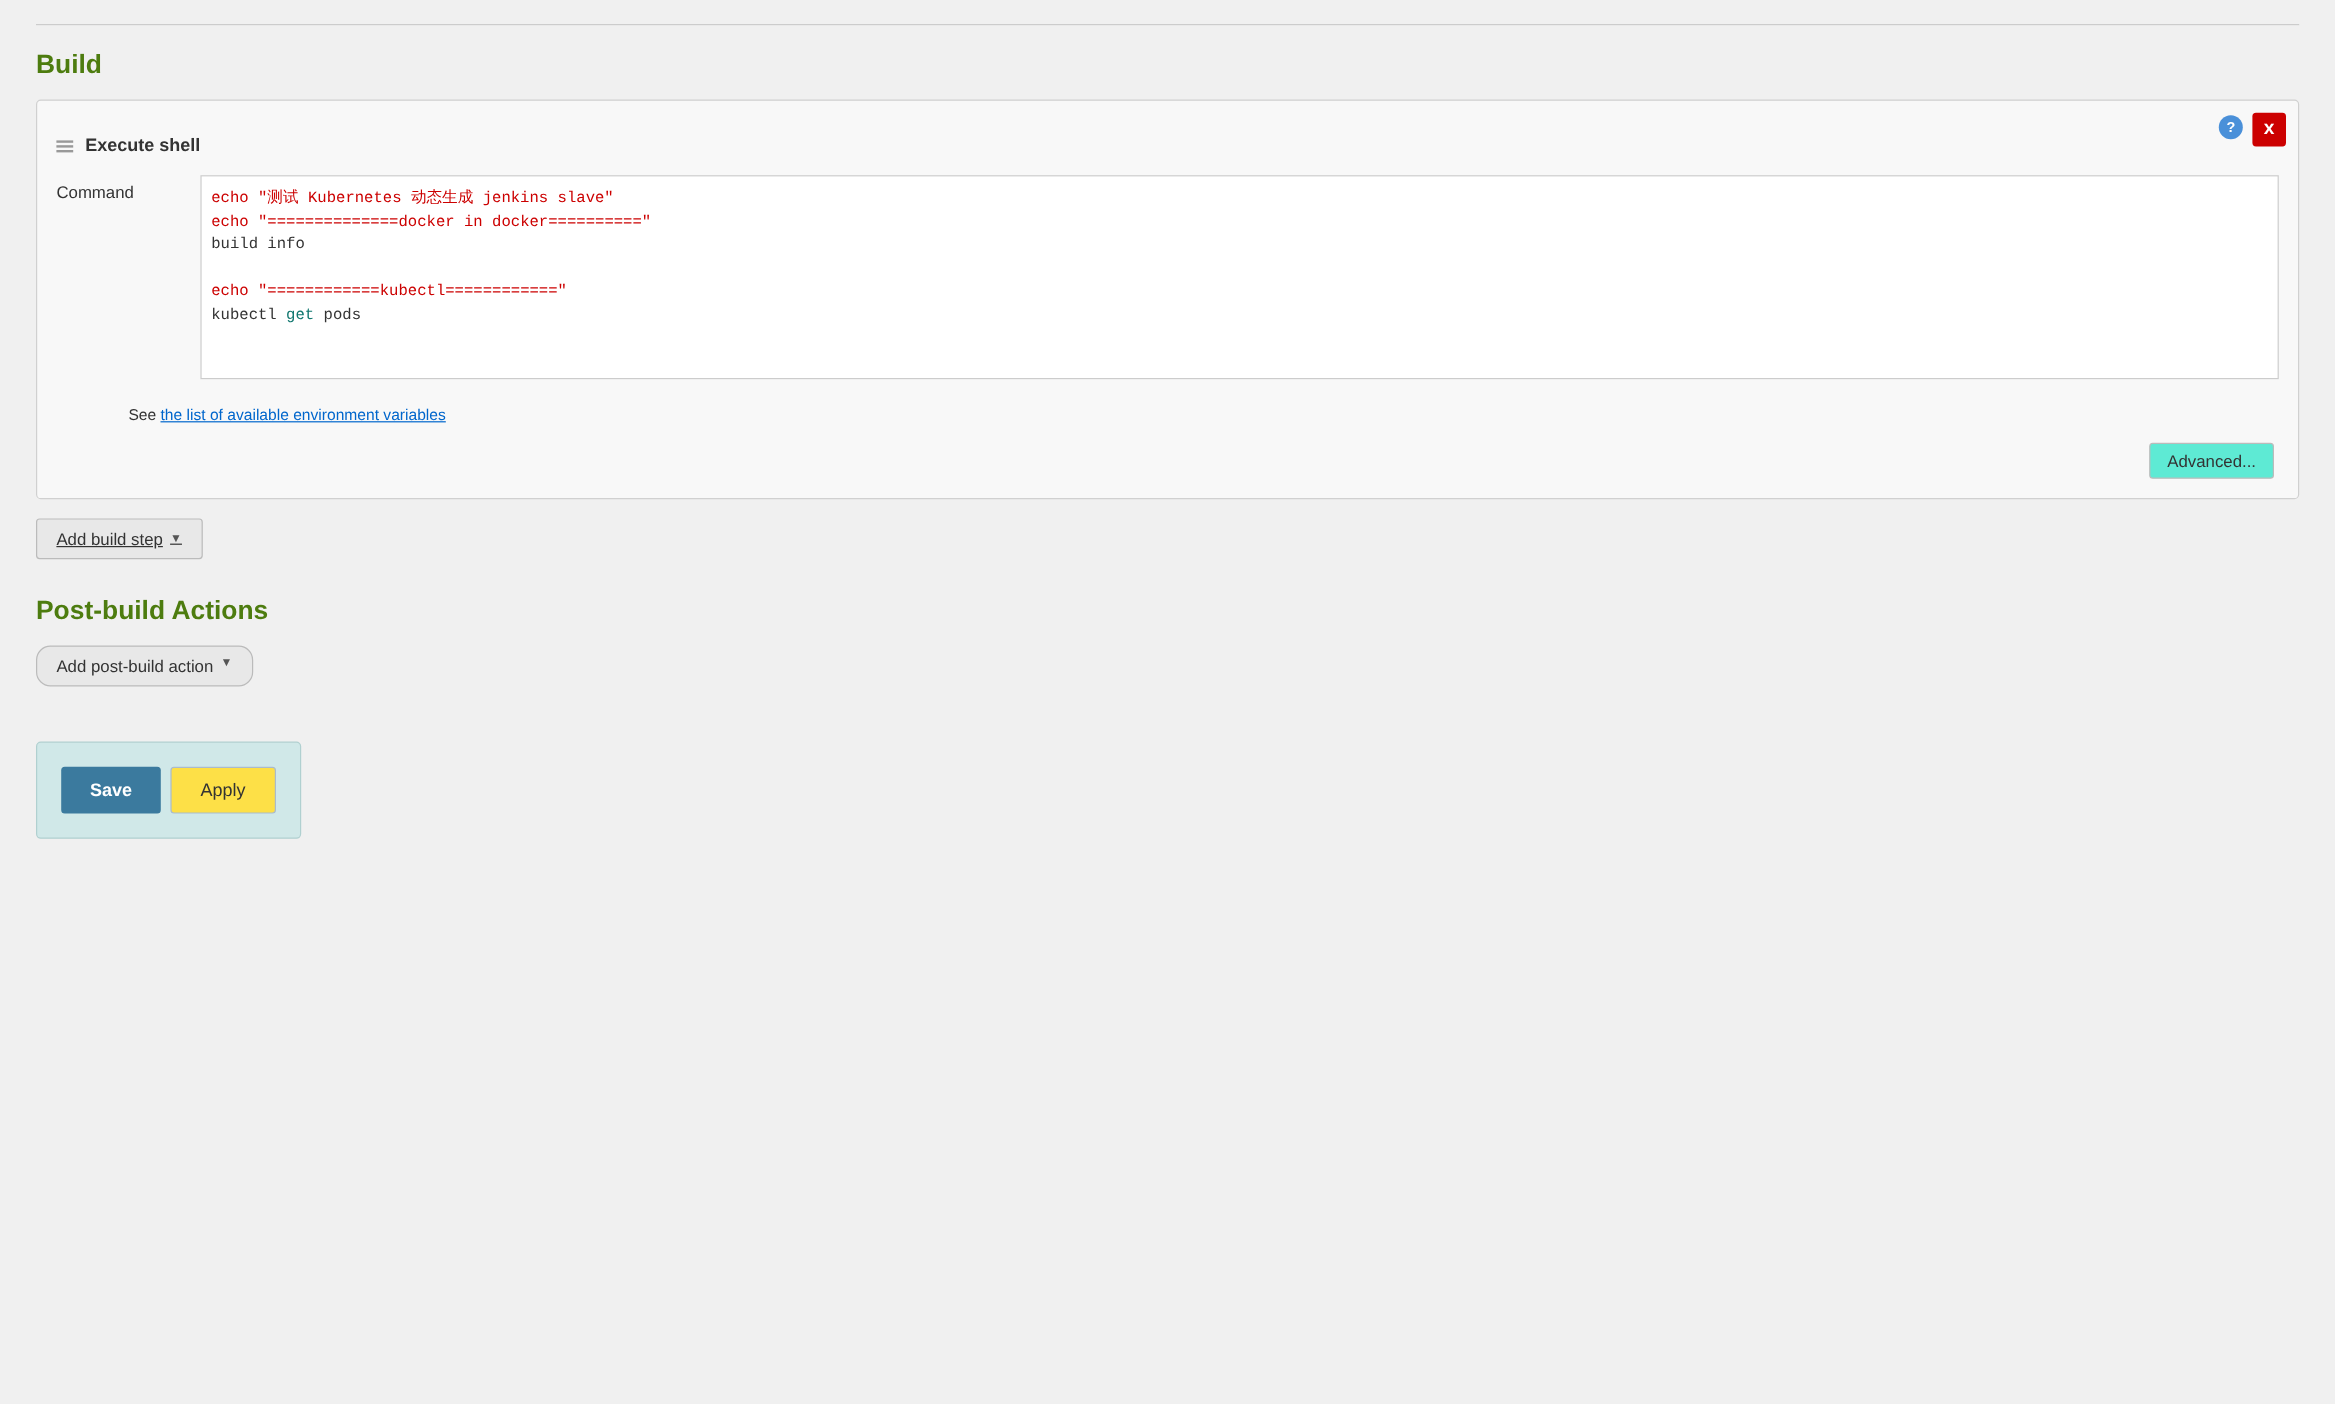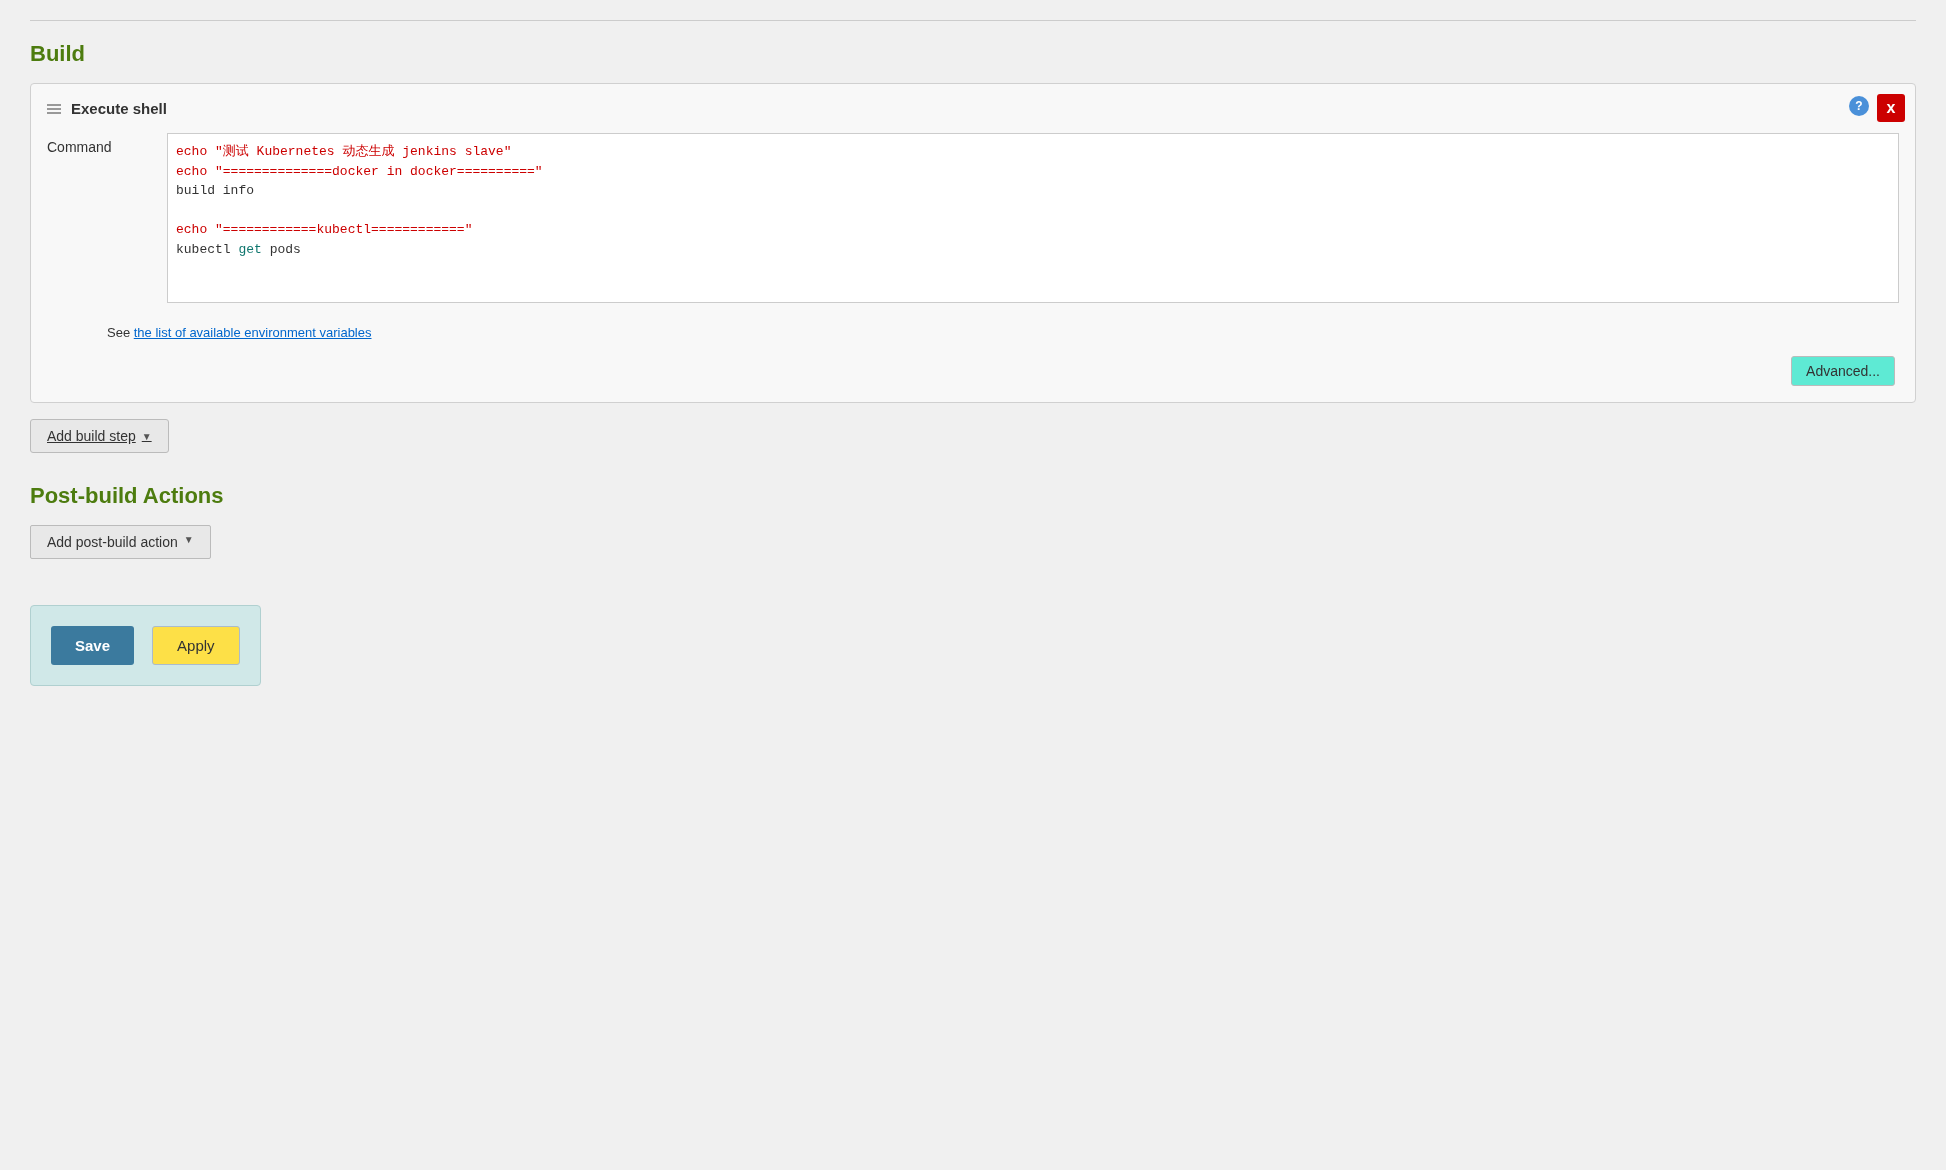--- a/index.html
+++ b/index.html
@@ -39,20 +39,21 @@
       border-radius: 4px;
       padding: 16px;
       position: relative;
       margin-bottom: 16px;
     }
 
     .card-header {
       display: flex;
       align-items: center;
       margin-bottom: 16px;
+      margin-top: 13px;
     }
 
     .drag-handle {
       display: inline-flex;
       flex-direction: column;
       gap: 2px;
       margin-right: 10px;
       cursor: grab;
     }
 
@@ -179,37 +180,37 @@
       color: #555;
     }
 
     .post-build-section {
       margin-bottom: 30px;
     }
 
     .add-post-build-btn {
       background-color: #e8e8e8;
       border: 1px solid #bbb;
-      border-radius: 2px;
+      border-radius: 12px;
       padding: 8px 16px;
       font-size: 14px;
       color: #333;
       cursor: pointer;
       display: inline-flex;
       align-items: flex-start;
       gap: 6px;
     }
 
     .action-buttons-container {
       background-color: #d0e8e8;
       border: 1px solid #b0d0d0;
       border-radius: 4px;
       padding: 20px;
       display: inline-flex;
-      gap: 18px;
+      gap: 8px;
       margin-top: 16px;
     }
 
     .save-btn {
       background-color: #3b7a9e;
       color: white;
       border: none;
       border-radius: 3px;
       padding: 10px 24px;
       font-size: 15px;

